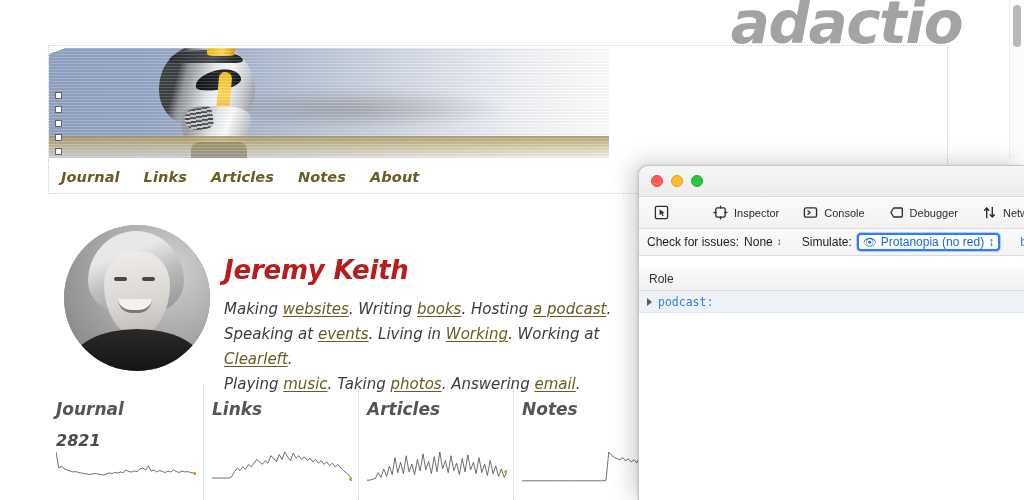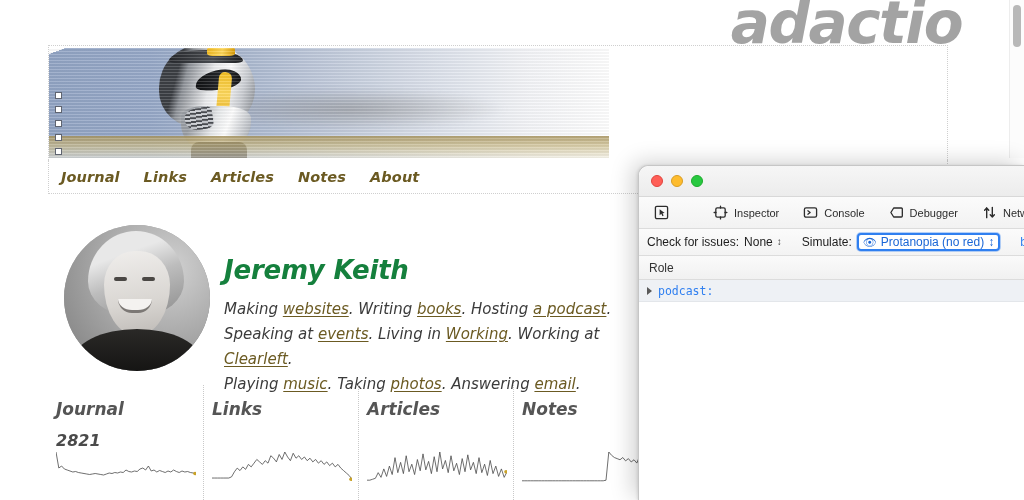--- a/index.html
+++ b/index.html
@@ -186,21 +186,21 @@
     position:absolute; left:8px; bottom:-6px; width:130px; height:48px;
     background: linear-gradient(180deg,#2a2927,#121211);
     border-radius: 50% 50% 0 0 / 70% 70% 0 0;
   }
 
   .profile-name {
     position:absolute; left: 176px; top: 50px;
     font-family: "DejaVu Sans", sans-serif;
     font-weight: 700;
     font-size: 26px;
-    color: #15803d;
+    color: #b91c1c;
     letter-spacing: -0.2px;
   }
   .bio {
     position:absolute; left: 176px; top: 92px;
     width: 440px;
     font-family: "DejaVu Sans", sans-serif;
     font-size: 15px;
     line-height: 25px;
     color: #3b3b3b;
   }
@@ -318,20 +318,21 @@
   .dt-bar-link { color:#2f7ff0; font-size:12px; }
 
   .dt-colhead {
     height: 24px;
     background: linear-gradient(180deg,#fafafa,#f1f1f1);
     border-bottom: 1px solid #dcdcdc;
     display:flex; align-items:center;
     padding-left: 10px;
     font-size: 12px;
     color: #333;
+    margin-top: 11px;
   }
   .dt-row {
     height: 22px;
     background: #eef1f5;
     display:flex; align-items:center;
     padding-left: 8px;
     gap: 6px;
     font-family: "DejaVu Sans Mono", monospace;
     font-size: 11.5px;
     color: #2f7ff0;

